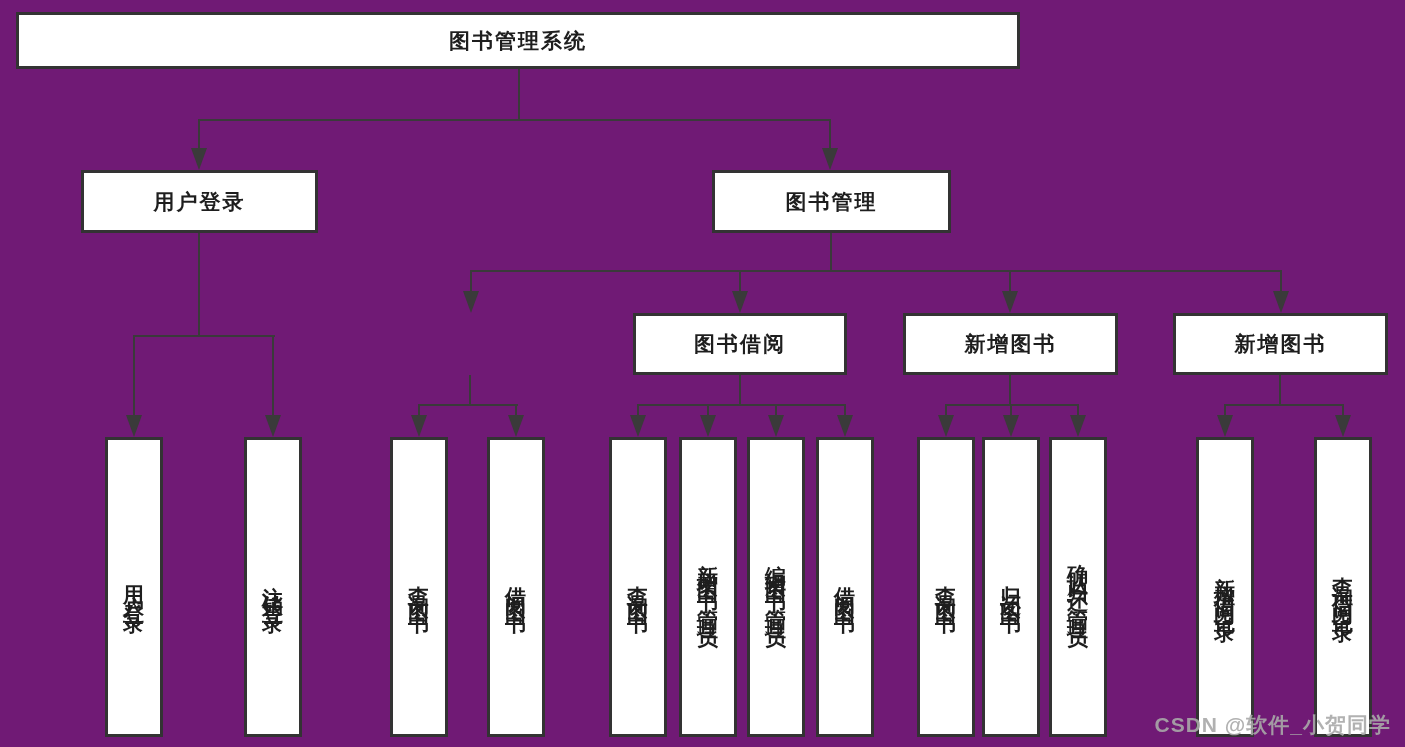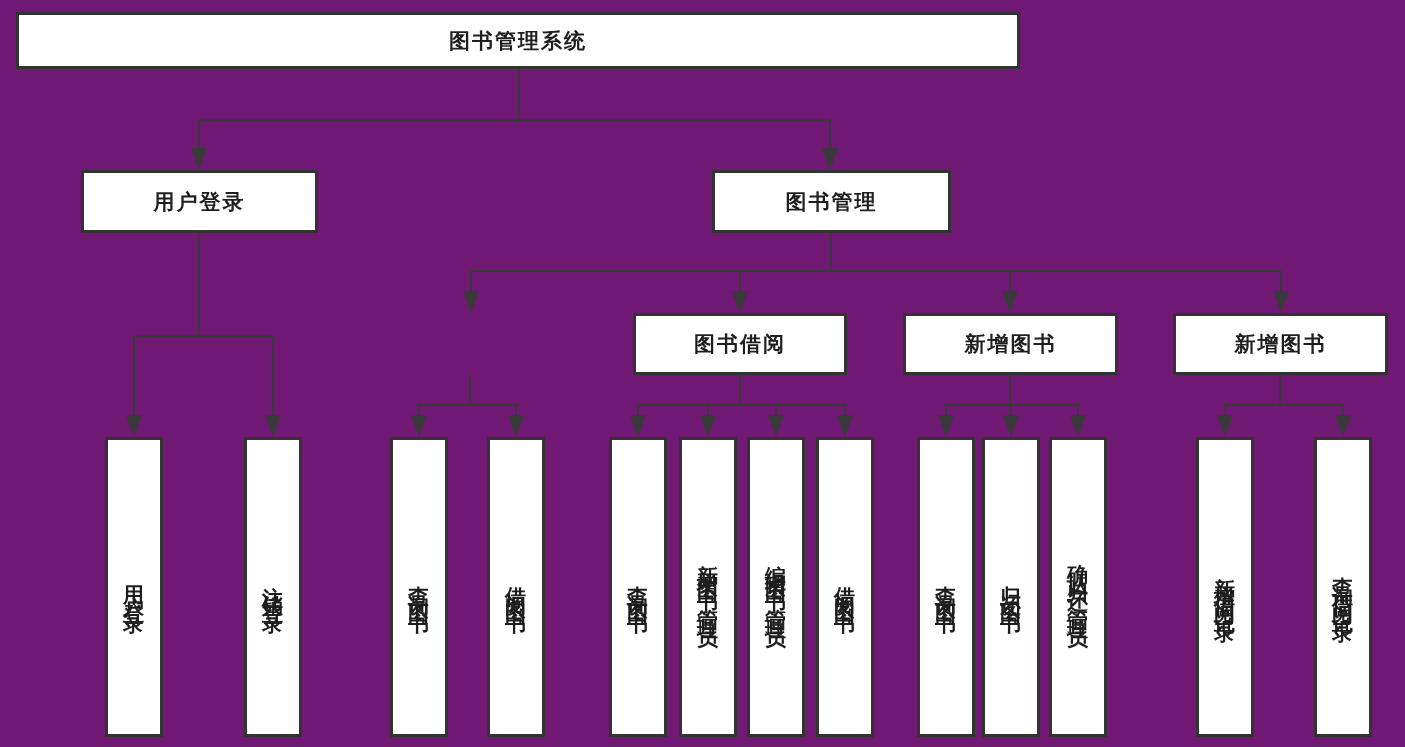--- a/index.html
+++ b/index.html
@@ -178,14 +178,15 @@
   <div class="vbox" style="left:1049px;">
     <span class="vtxt">确认归还（管理员）</span>
   </div>
   <div class="vbox" style="left:1196px;">
     <span class="vtxt">新增借阅记录</span>
   </div>
   <div class="vbox" style="left:1314px;">
     <span class="vtxt">查询借阅记录</span>
   </div>
 
+  <div class="watermark">CSDN @软件_小贺同学</div>
 
 </div>
 
 </body></html>

